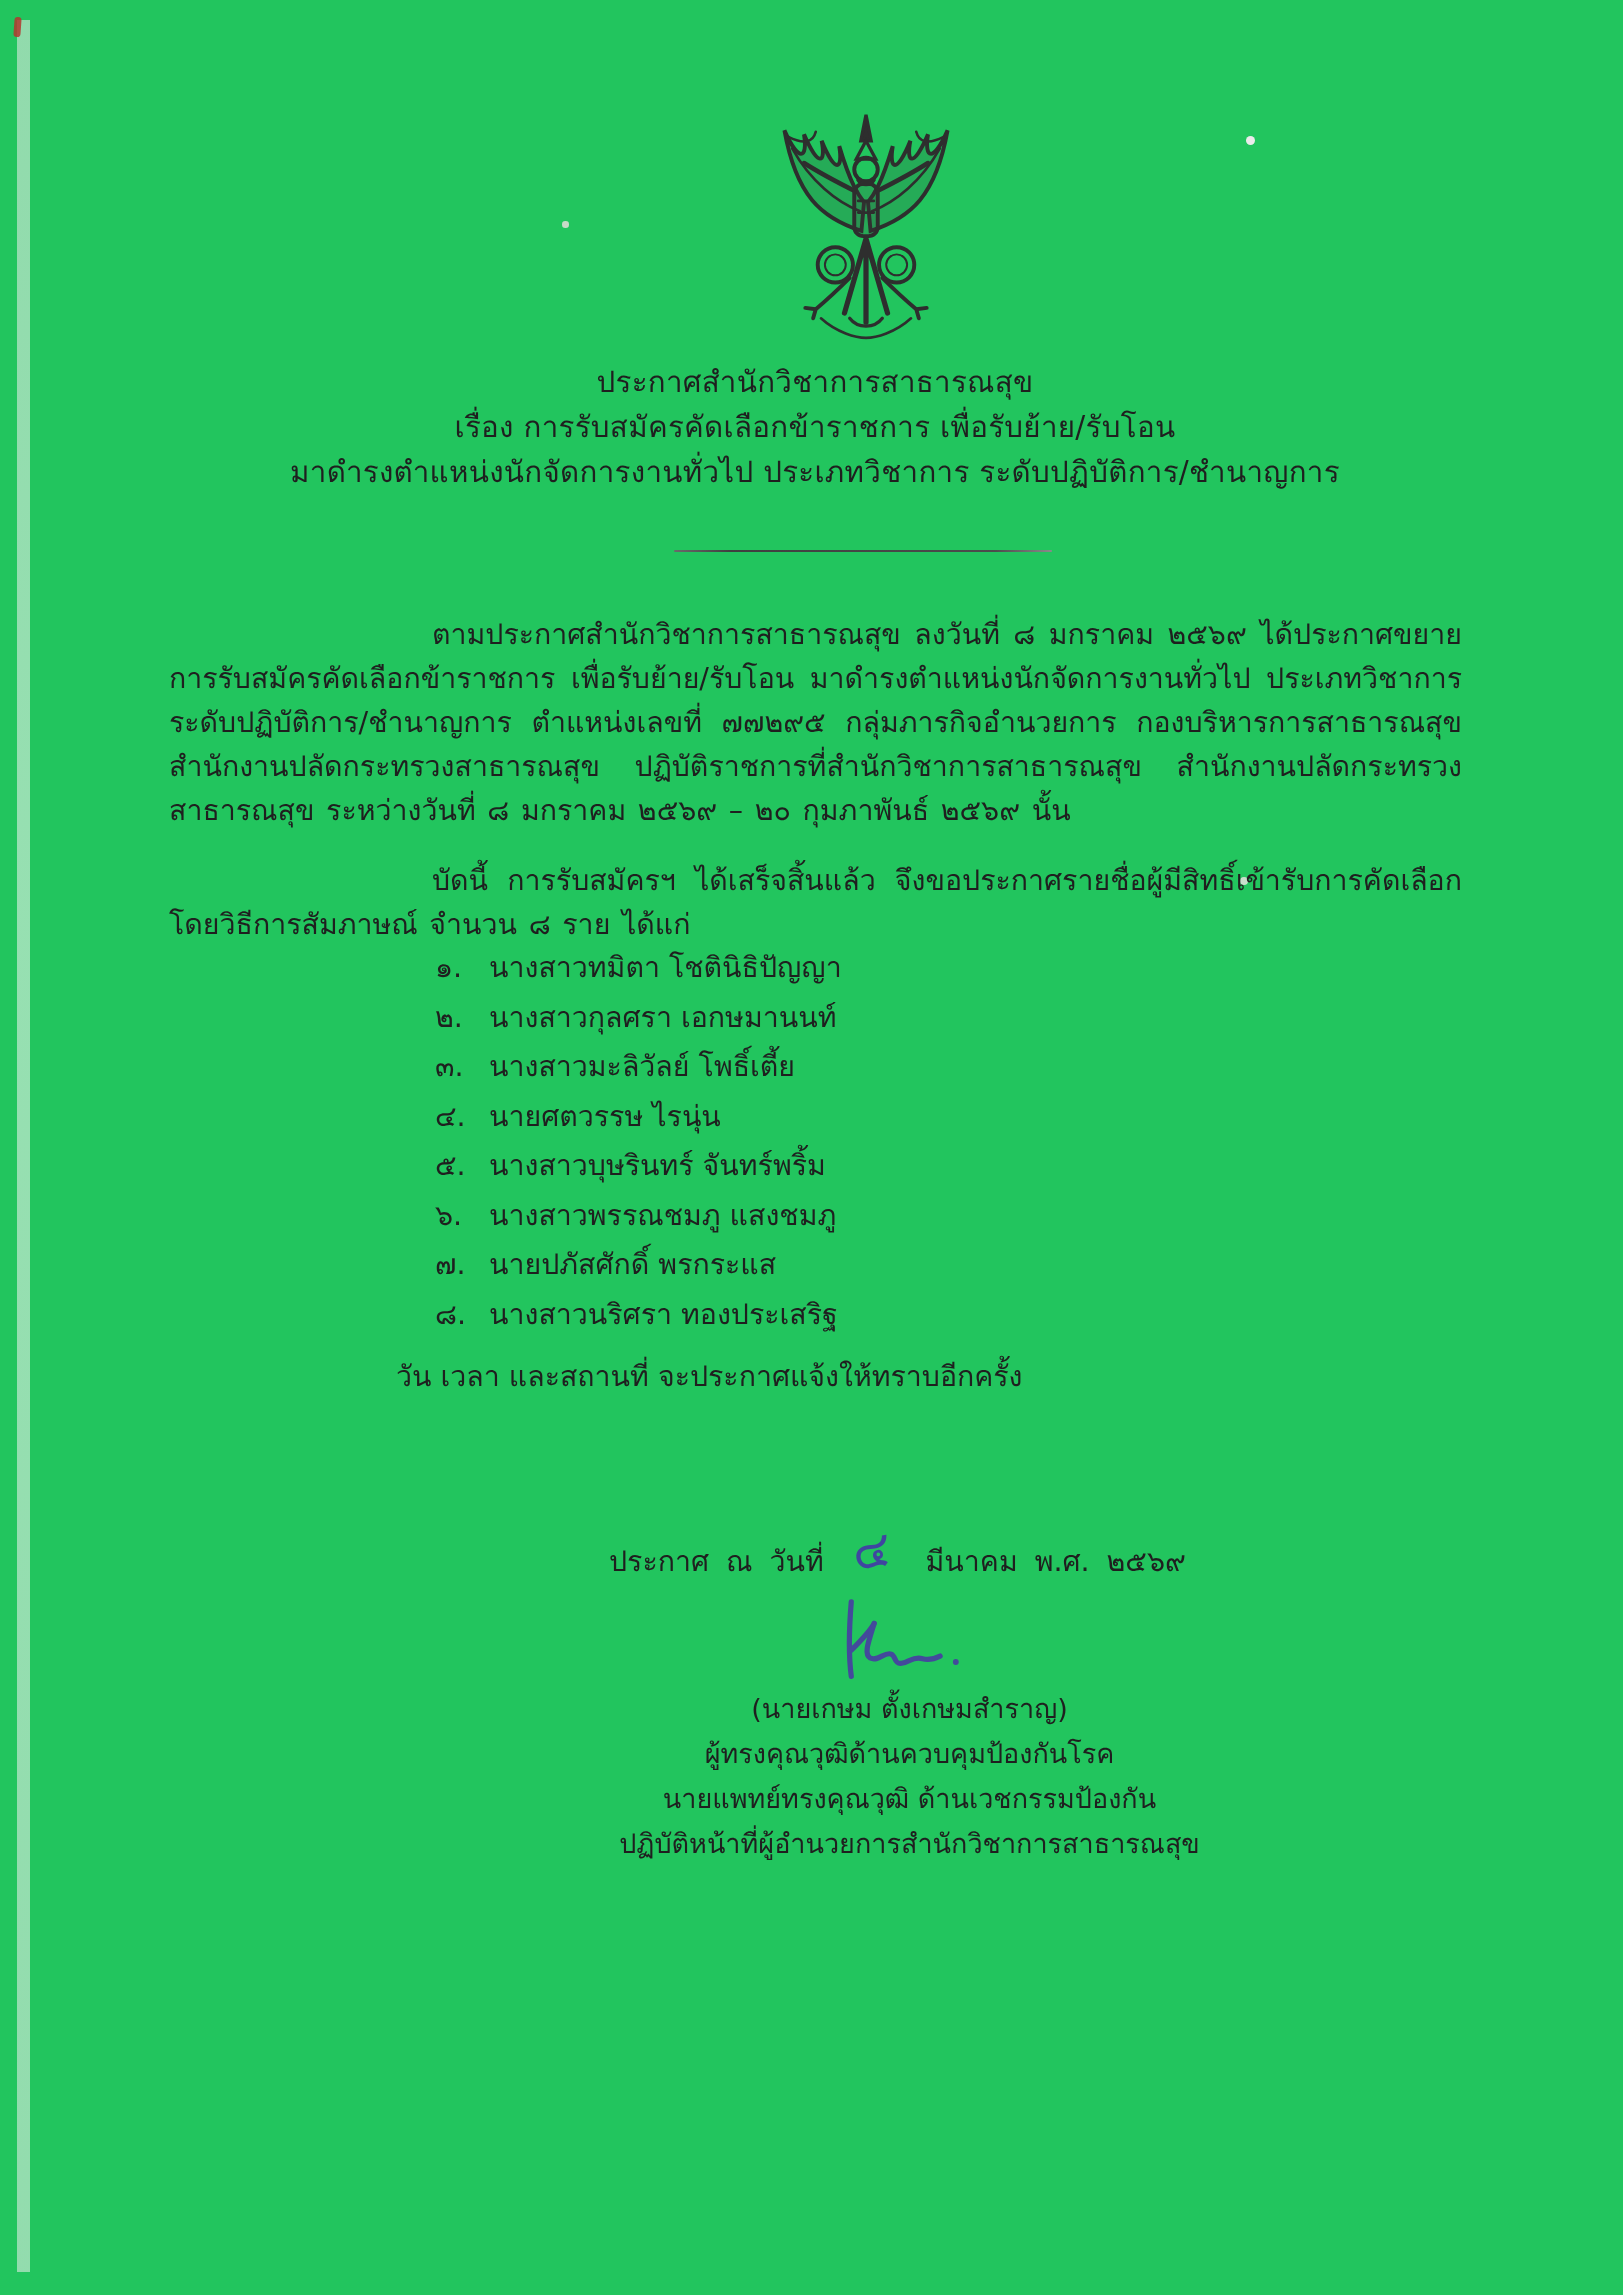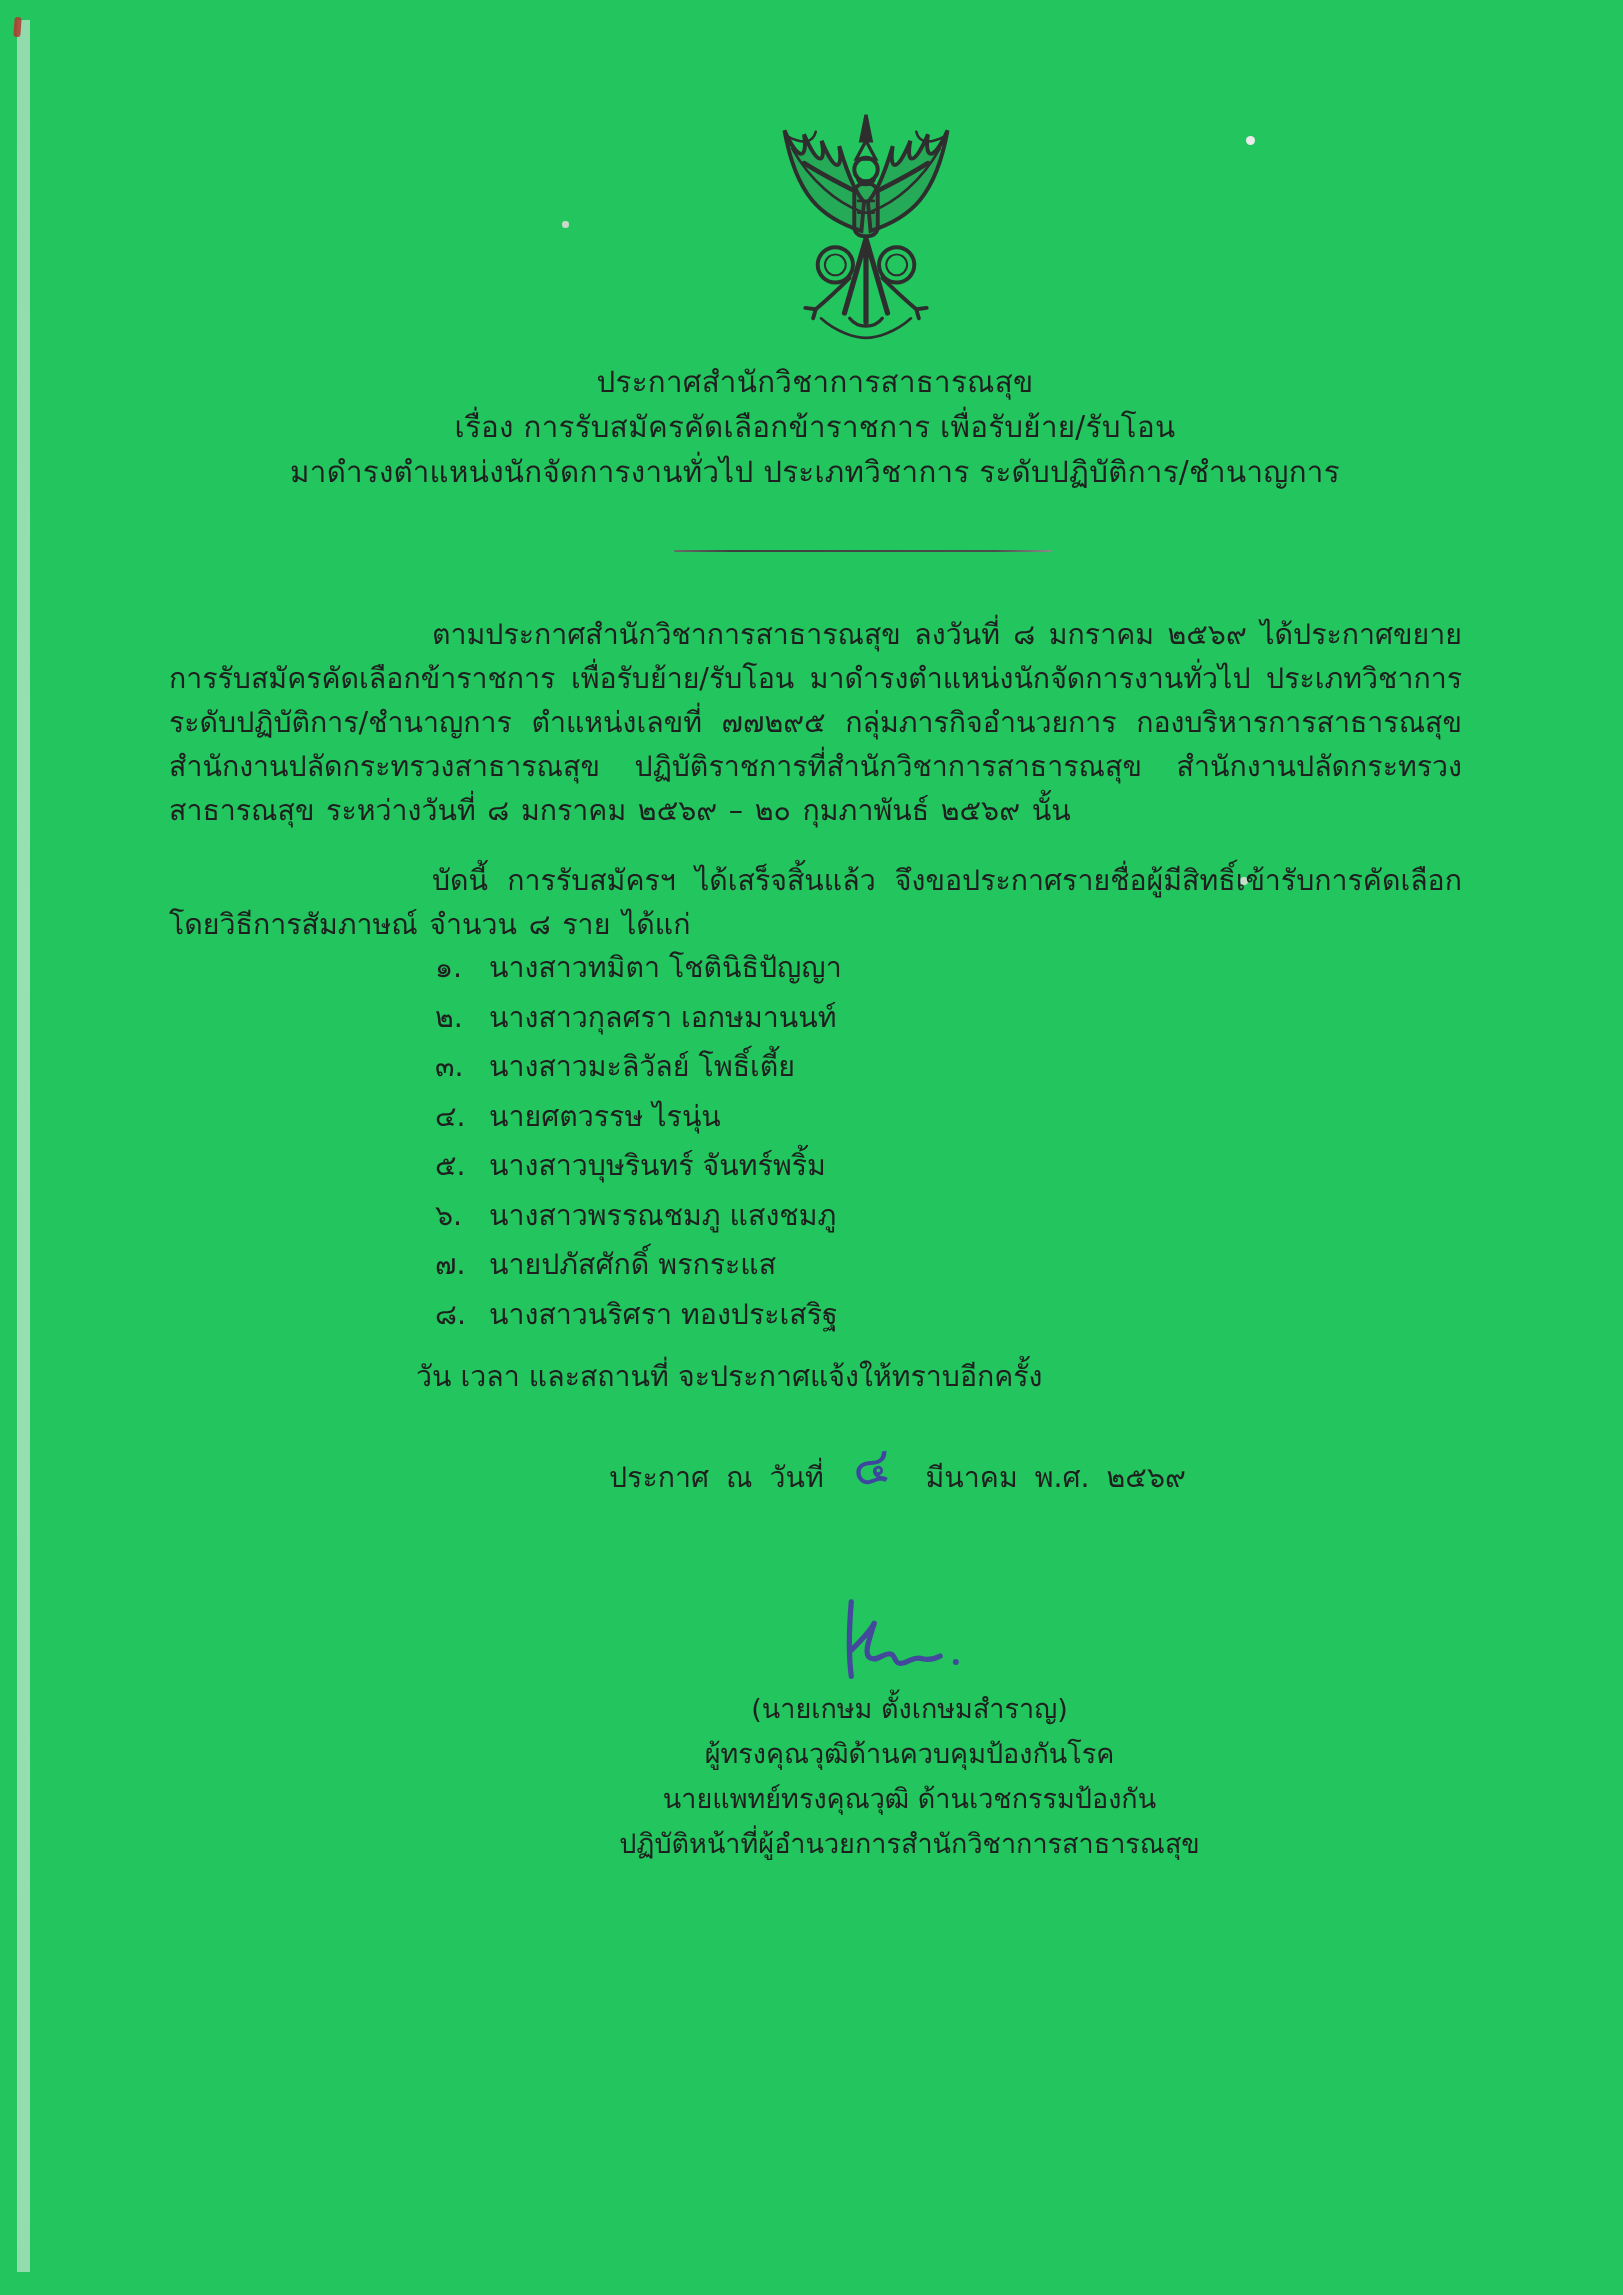--- a/index.html
+++ b/index.html
@@ -45,24 +45,24 @@
     word-spacing:2.6px;
   }
   .para-1{top:584px;}
   .para-2{top:830px;}
 
   .candidates{position:absolute;left:435px;top:953px;font-size:28.5px;}
   .candidate-row{display:flex;align-items:baseline;line-height:29.5px;margin-bottom:20px;}
   .candidate-no{width:54px;flex:0 0 54px;}
   .candidate-name{white-space:nowrap;}
 
-  .closing-note{position:absolute;left:416px;top:1360px;font-size:28.5px;line-height:33px;}
+  .closing-note{position:absolute;left:396px;top:1360px;font-size:28.5px;line-height:33px;}
 
   .issued-line{
-    position:absolute;left:609px;top:1460px;
+    position:absolute;left:609px;top:1544px;
     display:flex;align-items:flex-start;
     font-size:28.5px;line-height:35px;word-spacing:7.9px;
   }
   .issued-prefix{margin-right:30px;}
   .issued-suffix{margin-left:34px;}
   .handwritten-day{
     display:inline-block;
     color:#3f46a0;font-size:50px;line-height:35px;
     transform:rotate(-7deg) translateY(-10.5px);
     font-weight:500;

